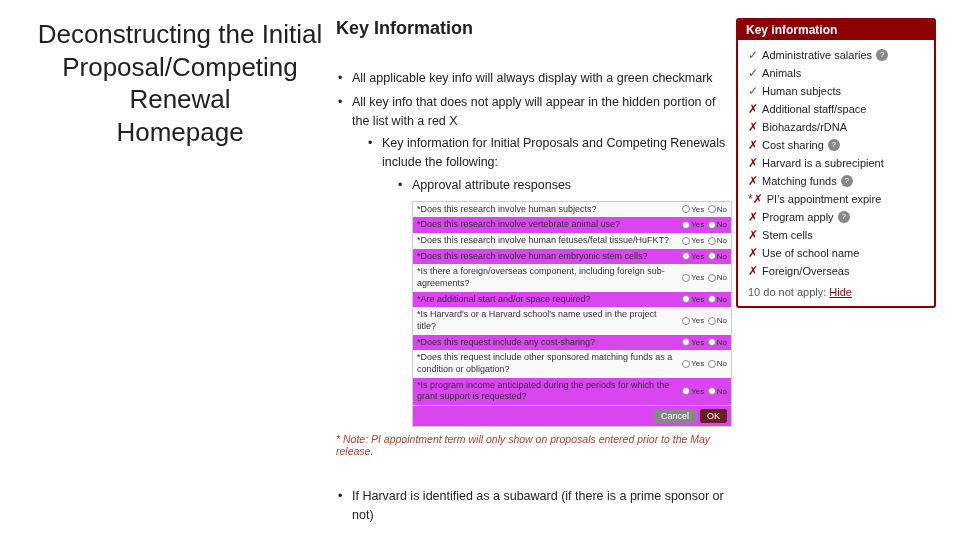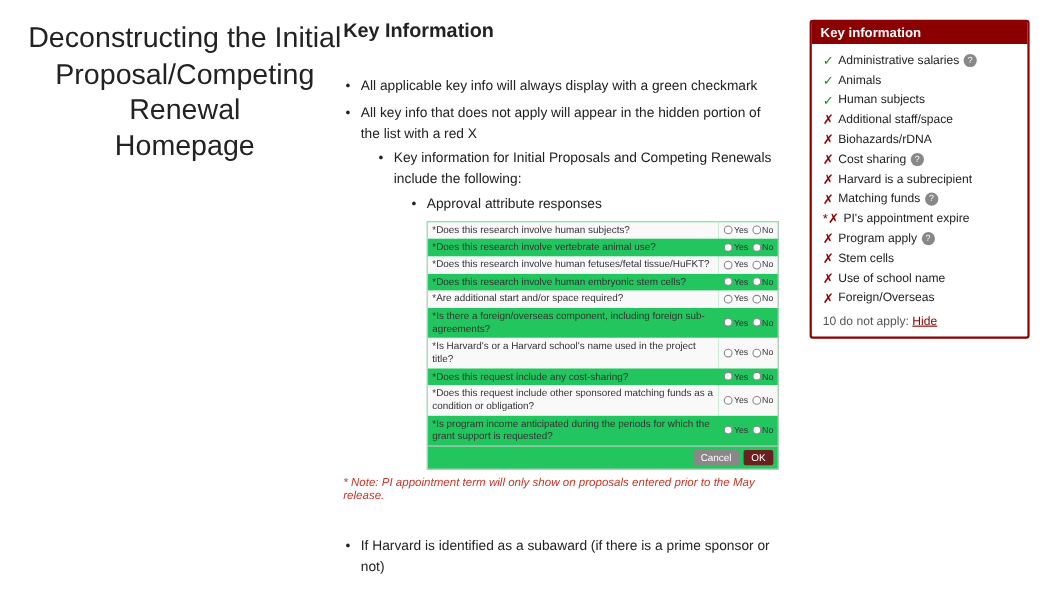--- a/index.html
+++ b/index.html
@@ -18,21 +18,21 @@
       font-size: 26px;
       font-weight: 400;
       text-align: center;
       color: #222;
       margin-bottom: 18px;
       line-height: 1.25;
     }
     .content-area {
       display: flex;
       flex-direction: row;
-      gap: 28px;
+      gap: 4px;
     }
     .left-panel {
       flex: 1 1 0;
       min-width: 0;
     }
     .section-title {
       font-size: 18px;
       font-weight: 600;
       color: #222;
       margin-bottom: 10px;
@@ -91,21 +91,21 @@
       content: "•";
       position: absolute;
       left: 2px;
       color: #222;
     }
     
     .approval-table-wrap {
       border: 1px solid #ccc;
       margin-top: 6px;
       margin-bottom: 6px;
-      background: #22c55e;
+      background: #d946ef;
       width: 320px;
       font-size: 9px;
       color: #333;
     }
     .approval-table-wrap table {
       width: 100%;
       border-collapse: collapse;
     }
     .approval-table-wrap td {
       padding: 2px 4px;
@@ -268,25 +268,25 @@
                           </tr>
                           <tr>
                             <td>*Does this research involve human fetuses/fetal tissue/HuFKT?</td>
                             <td class="radio-cell"><span class="radio-circle filled"></span><span style="font-size:8px">Yes</span> <span class="radio-circle filled"></span><span style="font-size:8px">No</span></td>
                           </tr>
                           <tr>
                             <td>*Does this research involve human embryonic stem cells?</td>
                             <td class="radio-cell"><span class="radio-circle filled"></span><span style="font-size:8px">Yes</span> <span class="radio-circle filled"></span><span style="font-size:8px">No</span></td>
                           </tr>
                           <tr>
+                            <td>*Is there a foreign/overseas component, including foreign sub-agreements?</td>
+                            <td class="radio-cell"><span class="radio-circle filled"></span><span style="font-size:8px">Yes</span> <span class="radio-circle filled"></span><span style="font-size:8px">No</span></td>
+                          </tr>
+                          <tr>
                             <td>*Are additional start and/or space required?</td>
-                            <td class="radio-cell"><span class="radio-circle filled"></span><span style="font-size:8px">Yes</span> <span class="radio-circle filled"></span><span style="font-size:8px">No</span></td>
-                          </tr>
-                          <tr>
-                            <td>*Is there a foreign/overseas component, including foreign sub-agreements?</td>
                             <td class="radio-cell"><span class="radio-circle filled"></span><span style="font-size:8px">Yes</span> <span class="radio-circle filled"></span><span style="font-size:8px">No</span></td>
                           </tr>
                           <tr>
                             <td>*Is Harvard's or a Harvard school's name used in the project title?</td>
                             <td class="radio-cell"><span class="radio-circle filled"></span><span style="font-size:8px">Yes</span> <span class="radio-circle filled"></span><span style="font-size:8px">No</span></td>
                           </tr>
                           <tr>
                             <td>*Does this request include any cost-sharing?</td>
                             <td class="radio-cell"><span class="radio-circle filled"></span><span style="font-size:8px">Yes</span> <span class="radio-circle filled"></span><span style="font-size:8px">No</span></td>
                           </tr>

